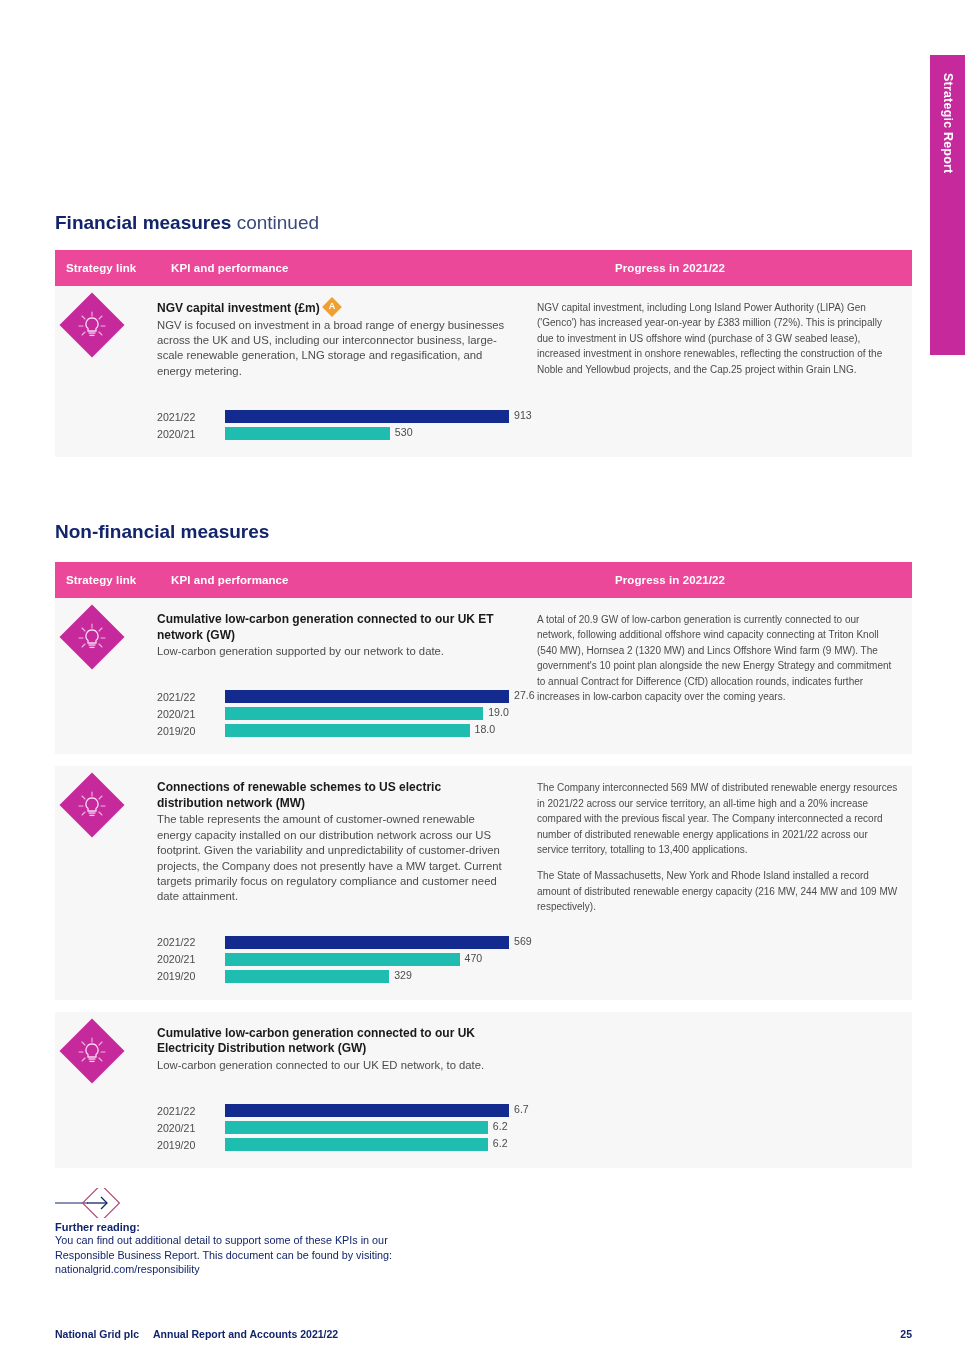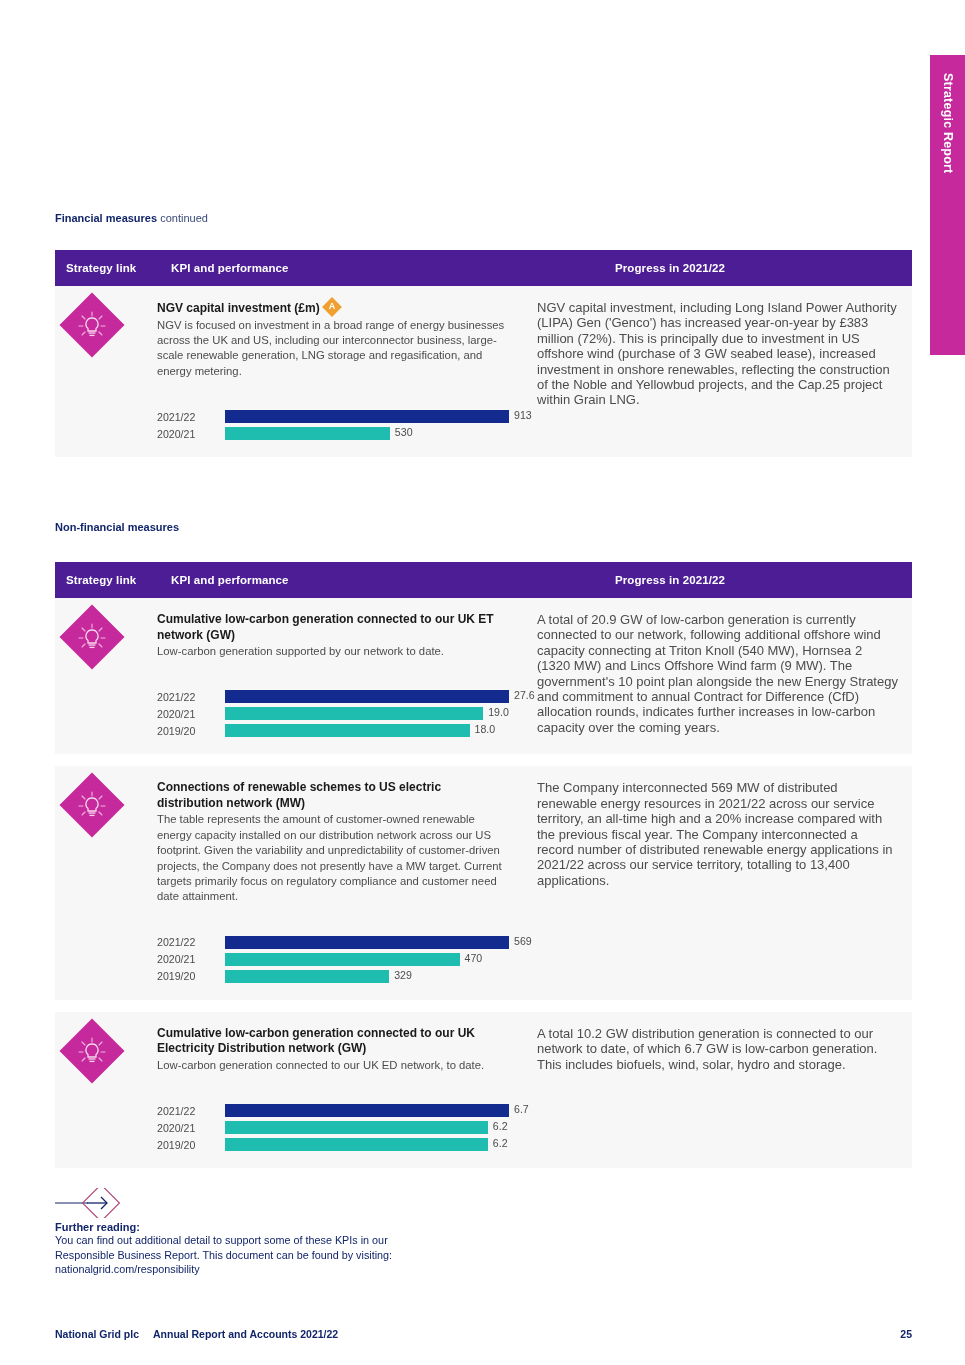--- a/index.html
+++ b/index.html
@@ -26,29 +26,29 @@
     color: #fff; font-size: 12.5px; font-weight: bold;
     letter-spacing: .2px;
     line-height: 35px;
     padding-left: 18px;
     white-space: nowrap;
   }
 
   
   .sec-head {
     position: absolute; left: 55px;
-    font-size: 11px; color: #12256b; font-weight: bold;
+    font-size: 19px; color: #12256b; font-weight: bold;
     white-space: nowrap;
   }
   .sec-head .light { font-weight: normal; color: #3a4a7a; }
 
   
   .tbl { position: absolute; left: 55px; width: 857px; }
   .thead {
-    display: flex; background: #4c1d95; height: 36px; align-items: center;
+    display: flex; background: #ec4899; height: 36px; align-items: center;
   }
   .th {
     color: #fff; font-size: 11.5px; font-weight: bold; letter-spacing: .1px;
   }
   .th.c1 { width: 100px; padding-left: 11px; }
   .th.c2 { width: 460px; padding-left: 16px; }
   .th.c3 { flex: 1; }
 
   .trow { display: flex; background: #f7f7f7; }
   .trow .cell-icon { width: 100px; padding-top: 16px; padding-left: 8px; }
@@ -98,21 +98,21 @@
     height: 13px; background: #1fbdb0;
   }
   .bar.current { background: #132a8e; }
   .bar-val {
     position: absolute; top: -1px; font-size: 10.6px; color: #4c4c4c;
     white-space: nowrap; padding-left: 5px;
   }
 
   
   .prog-p {
-    font-size: 13px; color: #4c4c4c; line-height: 15.4px;
+    font-size: 10px; color: #4c4c4c; line-height: 15.4px;
   }
   .prog-p + .prog-p { margin-top: 11px; }
 
   
   .further { position: absolute; left: 55px; }
   .fr-arrow { position: relative; width: 120px; height: 30px; }
   .fr-title {
     font-size: 11px; font-weight: bold; color: #12256b; margin-top: 3px;
   }
   .fr-body { font-size: 10.8px; color: #12256b; line-height: 14.6px; }
@@ -302,20 +302,21 @@
                 <div class="bar-lbl">2019/20</div>
                 <div class="bar-track">
                   <div class="bar" style="width:57.82%"></div>
                   <div class="bar-val" style="left:57.82%">329</div>
                 </div>
               </div>
             </div>
           </div>
           <div class="cell-prog">
             <p class="prog-p">The Company interconnected 569 MW of distributed renewable energy resources in 2021/22 across our service territory, an all-time high and a 20% increase compared with the previous fiscal year. The Company interconnected a record number of distributed renewable energy applications in 2021/22 across our service territory, totalling to 13,400 applications.</p>
+            <p class="prog-p">The State of Massachusetts, New York and Rhode Island installed a record amount of distributed renewable energy capacity (216 MW, 244 MW and 109 MW respectively).</p>
           </div>
         </div>
         <div class="row-gap"></div>
         <div class="trow">
           <div class="cell-icon">
             <div class="diamond">
               <span class="bulb">
                 <svg width="30" height="30" viewBox="0 0 30 30">
                   <g stroke="#f0b8dd" stroke-width="1.1" fill="none" stroke-linecap="round">
                     <line x1="15" y1="2" x2="15" y2="6"></line>
@@ -353,23 +354,20 @@
               </div>
               <div class="bar-row">
                 <div class="bar-lbl">2019/20</div>
                 <div class="bar-track">
                   <div class="bar" style="width:92.54%"></div>
                   <div class="bar-val" style="left:92.54%">6.2</div>
                 </div>
               </div>
             </div>
           </div>
-          <div class="cell-prog">
-            <p class="prog-p">A total 10.2 GW distribution generation is connected to our network to date, of which 6.7 GW is low-carbon generation. This includes biofuels, wind, solar, hydro and storage.</p>
-          </div>
         </div>
       </div>
   </div>
 
   <div class="further" style="top:1188px">
     <div class="fr-arrow">
       <svg width="120" height="30" viewBox="0 0 120 30">
         <line x1="0" y1="15" x2="33" y2="15" stroke="#12256b" stroke-width="1.2"></line>
         <rect x="33" y="2" width="26" height="26" transform="rotate(45 46 15)" fill="none" stroke="#b04a7a" stroke-width="1.2"></rect>
         <line x1="32" y1="15" x2="52" y2="15" stroke="#12256b" stroke-width="1.3"></line>

